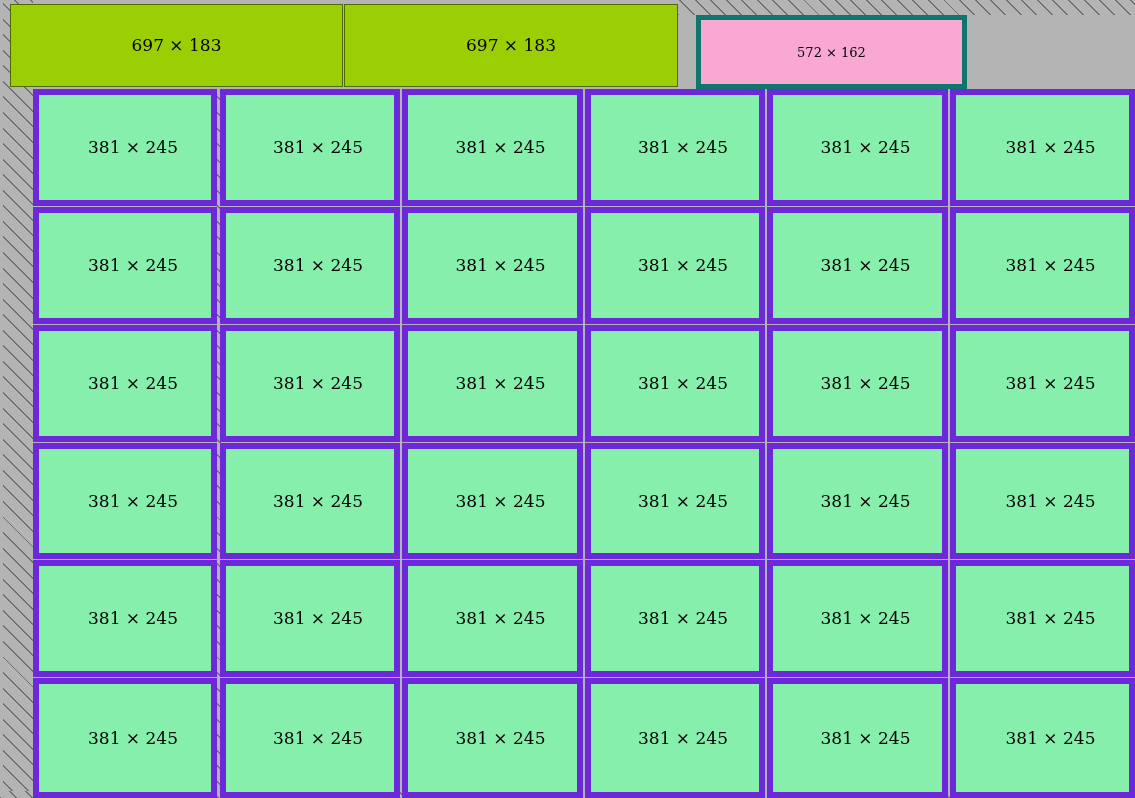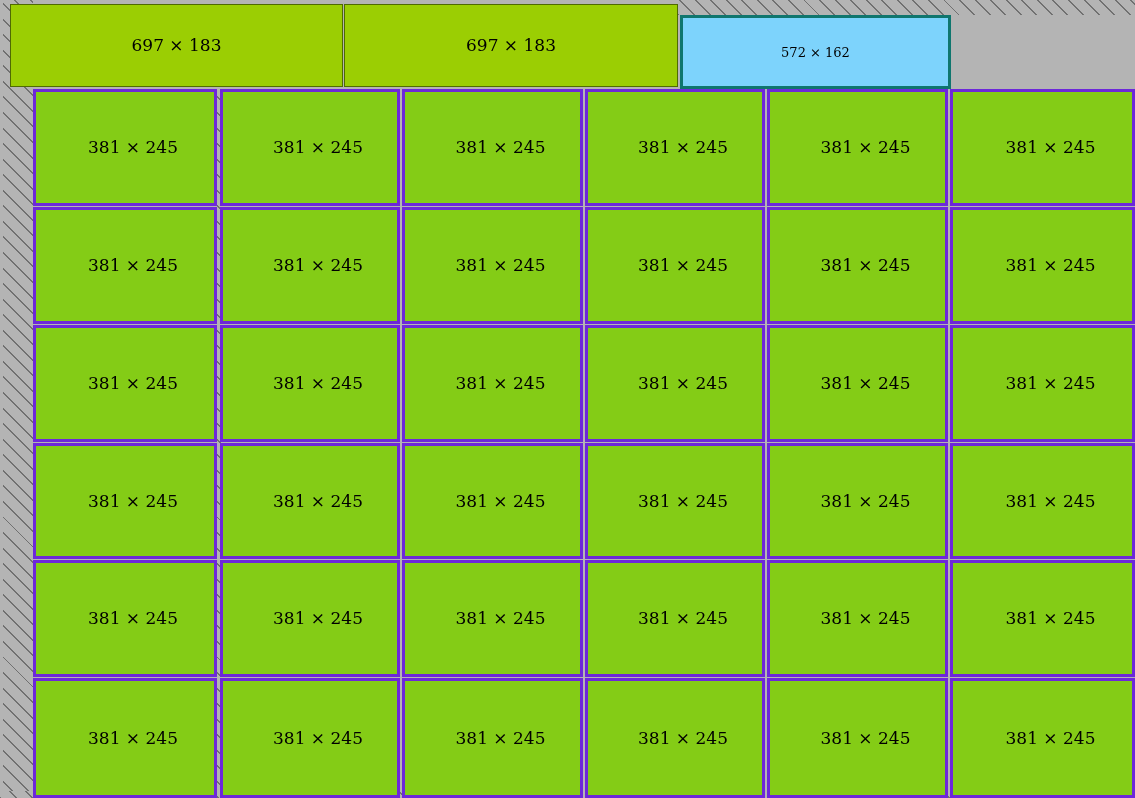--- a/index.html
+++ b/index.html
@@ -52,23 +52,23 @@
     overflow: hidden;
   }
 
   .rect .lbl {
     pointer-events: none;
     user-select: none;
   }
 
   
   .c-green  { background: #9bce03; border: 1px solid #4f6a02; }
-  .c-gold   { background: #7dd3fc; border: 3px solid #0f766e; }
+  .c-gold   { background: #f9a8d4; border: 5px solid #0f766e; margin-left: 16px; }
   .c-paleyl { background: #fbfb8e; border: 1px solid #8a8a4a; }
-  .c-orange { background: #84cc16; border: 3px solid #6d28d9; padding-left: 16px; }
+  .c-orange { background: #86efac; border: 6px solid #6d28d9; padding-left: 16px; }
 
   .fs-big   { font-size: 17px; }
   .fs-small { font-size: 13px; }
   .fs-mid   { font-size: 16px; }
 </style>
 </head>
 <body>
 
 <div id="canvas">
 

